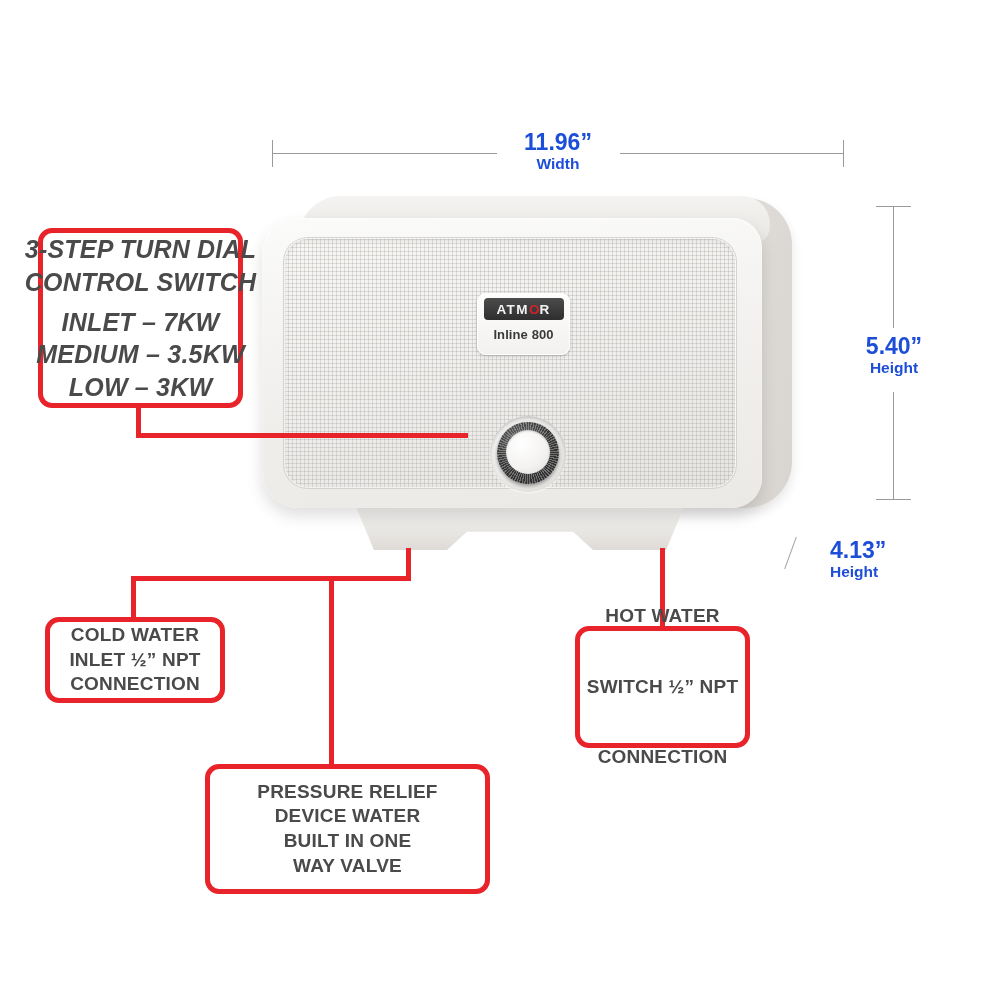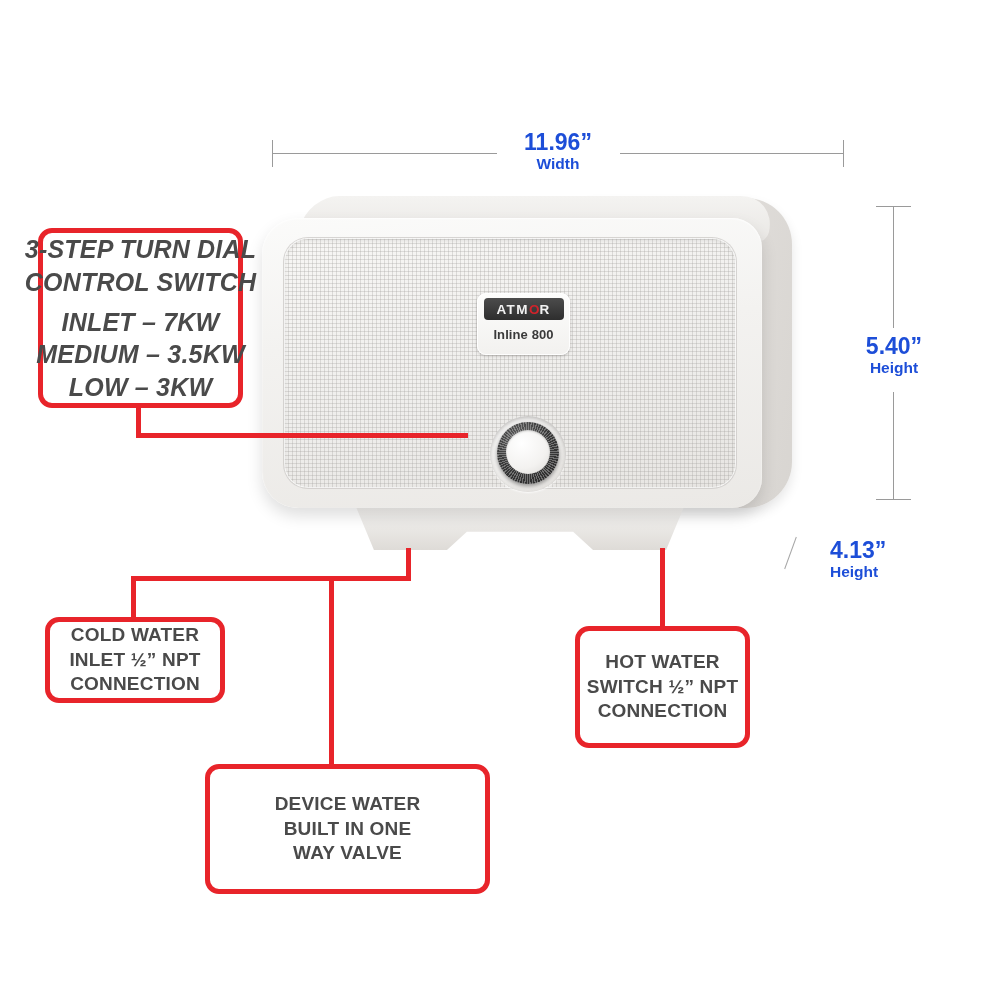--- a/index.html
+++ b/index.html
@@ -27,21 +27,21 @@
     font-weight:bold;
     letter-spacing:.2px;
     z-index:6;
   }
   .callout .ln{display:block;line-height:1.30;white-space:nowrap;}
   .callout .gap{height:.85em;}
 
   #cal-dial{left:38px;  top:228px;  width:205px; height:180px; font-size:25px;font-style:italic;}
   #cal-cold{left:45px;  top:617px;  width:180px; height:86px; font-size:19px;}
   #cal-press{left:205px;top:764px;  width:285px; height:130px; font-size:19px;}
-  #cal-hot{left:575px;  top:626px;  width:175px; height:122px; font-size:19px;}
+  #cal-hot{left:575px;  top:626px;  width:175px; height:122px; font-size:19px;gap:46px;}
 
   
   .lead{position:absolute;background:#e8242a;z-index:4;}
   .lead.v{width:5px;}
   .lead.h{height:5px;}
 
   
   .dim{position:absolute;background:#9a9a9a;z-index:3;}
   .dim.h{height:1px;}
   .dim.v{width:1px;}
@@ -211,20 +211,21 @@
     <span class="ln">LOW – 3KW</span>
   </div>
 
   <div class="callout" id="cal-cold">
     <span class="ln">COLD WATER</span>
     <span class="ln">INLET ½” NPT</span>
     <span class="ln">CONNECTION</span>
   </div>
 
   <div class="callout" id="cal-press">
+    <span class="ln">PRESSURE RELIEF</span>
     <span class="ln">DEVICE WATER</span>
     <span class="ln">BUILT IN ONE</span>
     <span class="ln">WAY VALVE</span>
   </div>
 
   <div class="callout" id="cal-hot">
     <span class="ln">HOT WATER</span>
     <span class="ln">SWITCH ½” NPT</span>
     <span class="ln">CONNECTION</span>
   </div>

